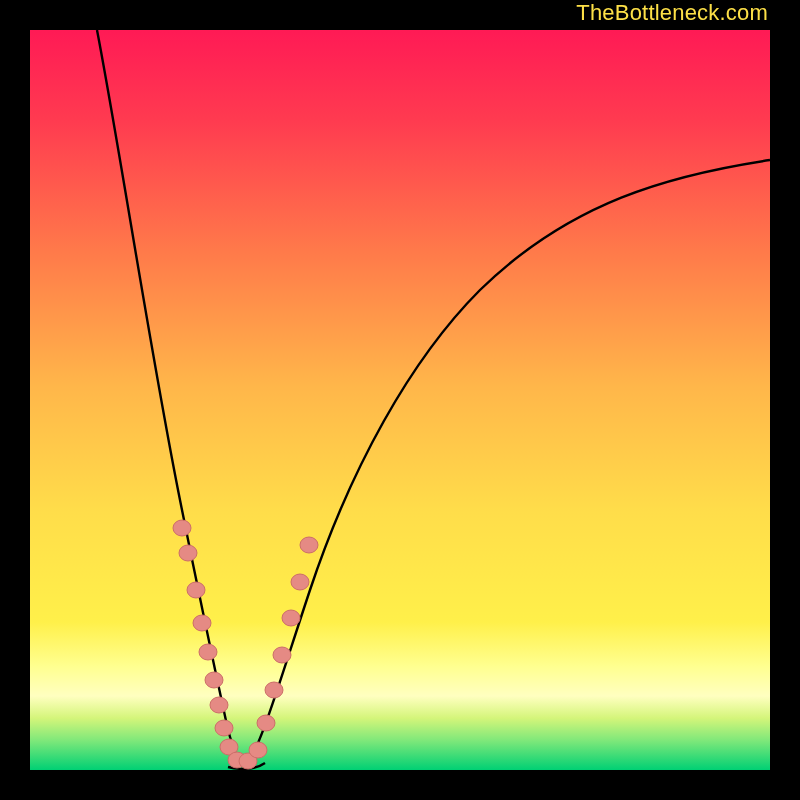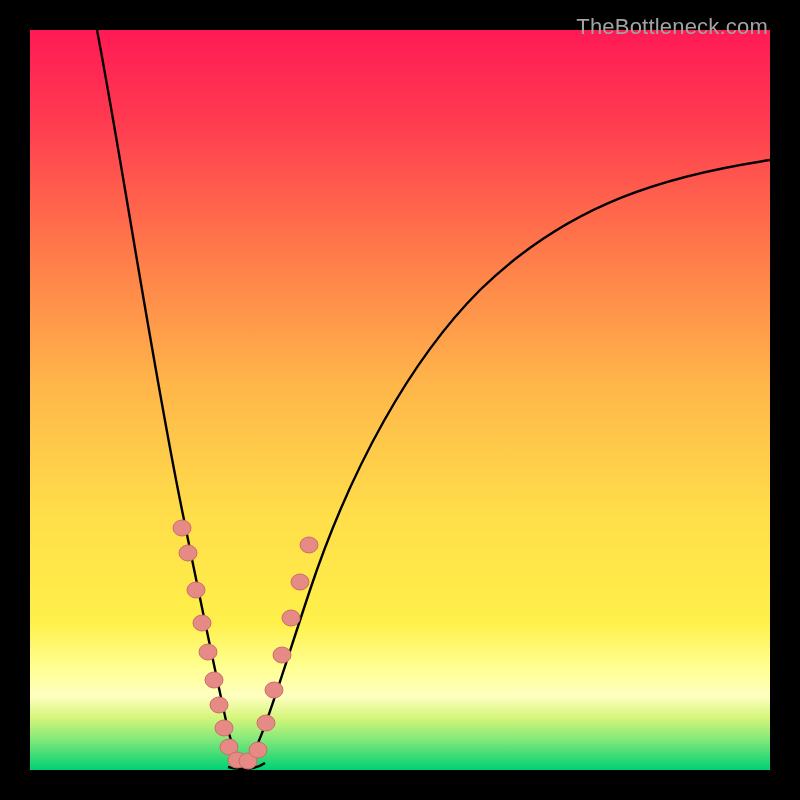--- a/index.html
+++ b/index.html
@@ -35,25 +35,25 @@
   }
   .curve-svg {
     position: absolute;
     left: 0;
     top: 0;
     width: 100%;
     height: 100%;
   }
   .watermark {
     position: absolute;
-    top: 14px;
+    top: 0;
     right: 32px;
     font-family: Arial, Helvetica, sans-serif;
     font-size: 22px;
-    color: #a3a3a3;
+    color: #fde047;
     letter-spacing: 0.2px;
   }
 </style>
 </head>
 <body>
 
 <div class="frame">
 
   <div class="plot">
 

